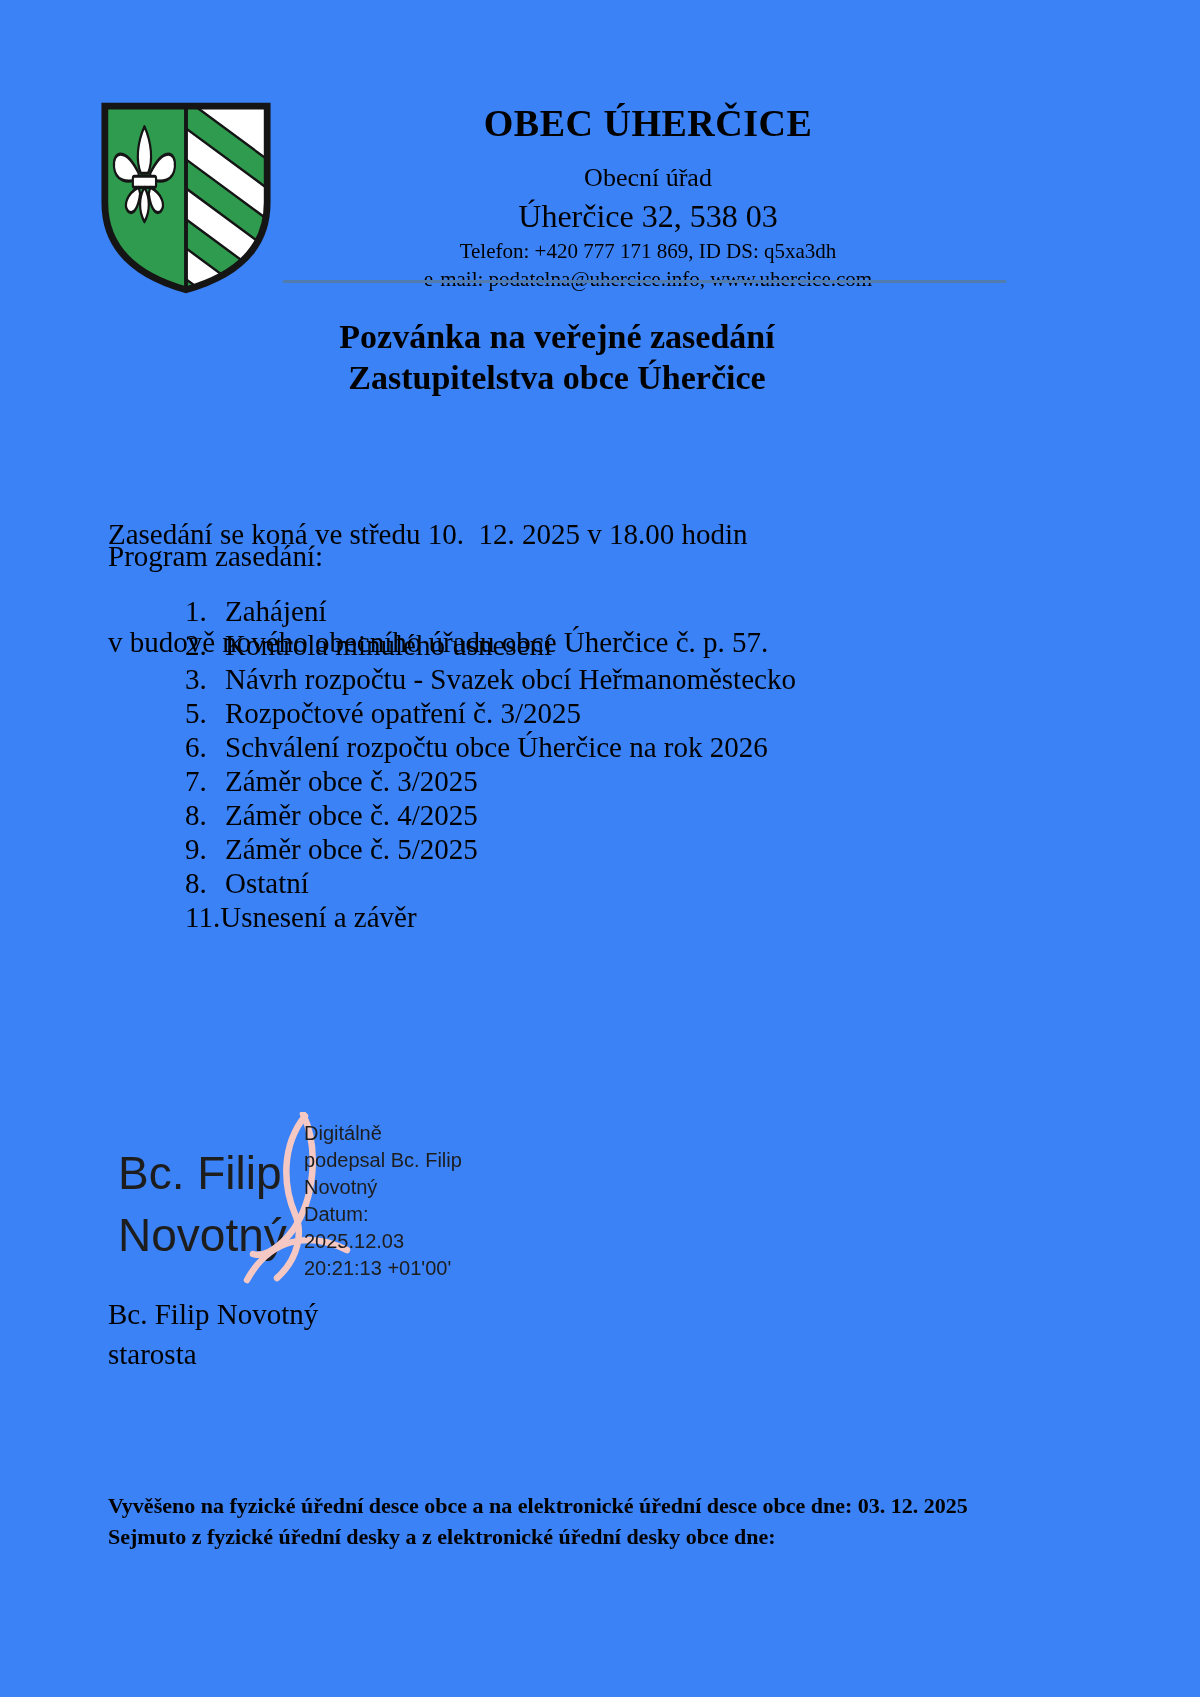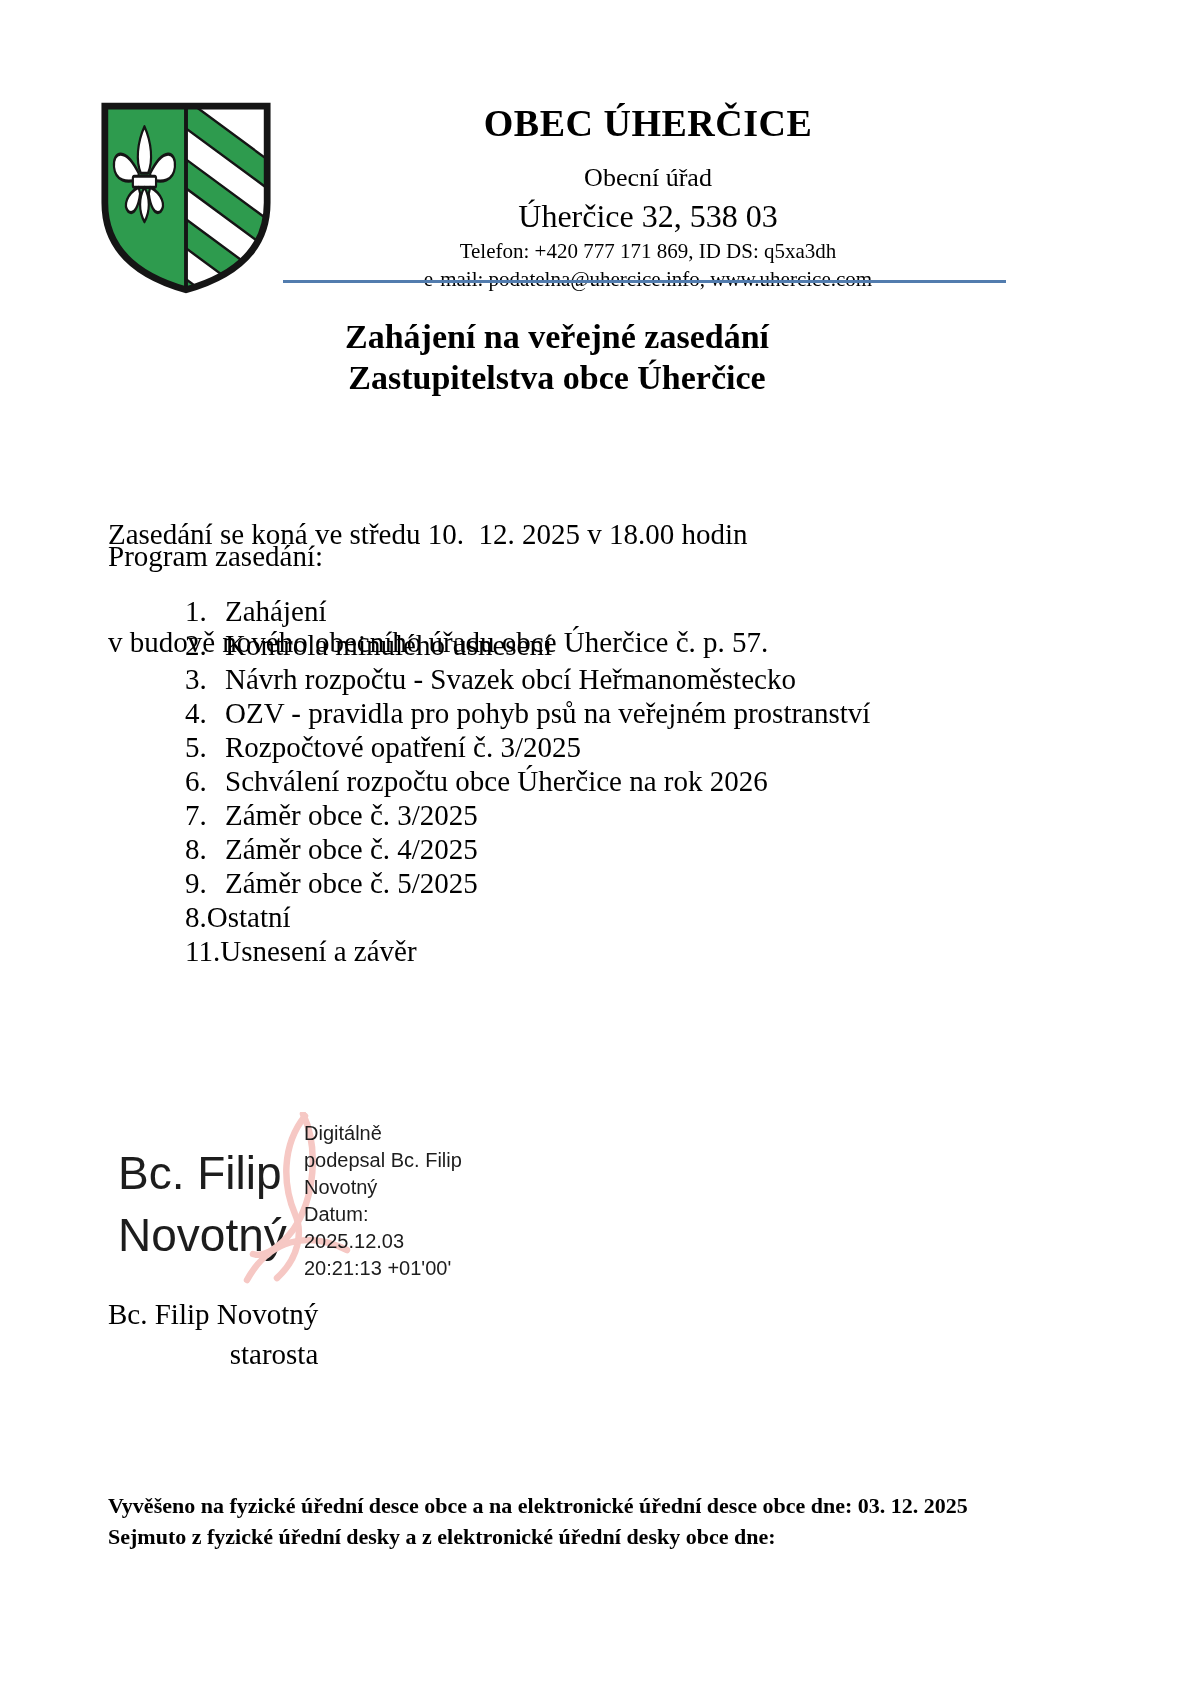--- a/index.html
+++ b/index.html
@@ -1,16 +1,16 @@
 <!DOCTYPE html>
 <html><head>
 <meta charset="utf-8">
 <style>
   html,body{margin:0;padding:0;background:#e8e8e8;}
-  .page{position:relative;width:1200px;height:1697px;background:#ffffff;margin:0 auto;
+  .page{position:relative;width:1200px;height:1697px;background:#3b82f6;margin:0 auto;
         font-family:"Liberation Serif",serif;color:#000;overflow:hidden;}
   .abs{position:absolute;}
 
   
   .coa{left:100px;top:98px;width:172px;height:200px;}
   .header-text{left:288px;top:104px;width:720px;text-align:center;line-height:1;}
   .org{font-size:38px;font-weight:bold;letter-spacing:.5px;}
   .office{font-size:26px;margin-top:23px;}
   .addr{font-size:32px;margin-top:9px;}
   .contact{font-size:21px;margin-top:9px;}
@@ -25,21 +25,21 @@
   .program-label{left:108px;top:540px;font-size:29px;}
   .program{left:185px;top:594px;font-size:29px;line-height:34px;}
   .item{white-space:pre;}
   .li-num{display:inline-block;min-width:40px;}
   .program .item:nth-child(n+10) .li-num{min-width:0;}
 
   
   .sig-big{left:118px;top:1142px;font-family:"Liberation Sans",sans-serif;font-size:46px;line-height:62px;color:#1d1d1d;}
   .sig-ribbon{left:243px;top:1112px;width:110px;height:180px;}
   .sig-details{left:304px;top:1120px;font-family:"Liberation Sans",sans-serif;font-size:20px;line-height:27px;color:#1d1d1d;}
-  .signer{left:108px;top:1294px;font-size:29px;line-height:40px;text-align:right;}
+  .signer{left:108px;top:1294px;font-size:29px;line-height:40px;}
 
   
   .footer{left:108px;top:1490px;font-size:22px;font-weight:bold;line-height:31px;}
 </style>
 </head>
 <body>
 
 <div class="page">
 
   <div class="abs coa">
@@ -76,36 +76,35 @@
     <div class="org">OBEC ÚHERČICE</div>
     <div class="office">Obecní úřad</div>
     <div class="addr">Úherčice 32, 538 03</div>
     <div class="contact">Telefon: +420 777 171 869, ID DS: q5xa3dh</div>
     <div class="email">e-mail: podatelna@uhercice.info, www.uhercice.com</div>
   </div>
 
   <div class="abs hr" style="background:#527cae;"></div>
 
   <div class="abs title">
-    <div>Zahájení na veřejné zasedání</div>
+    <div>Pozvánka na veřejné zasedání</div>
     <div>Zastupitelstva obce Úherčice</div>
   </div>
 
   <div class="abs intro">
     <div>Zasedání se koná ve středu 10.  12. 2025 v 18.00 hodin</div>
     <div>v budově nového obecního úřadu obce Úherčice č. p. 57.</div>
   </div>
 
   <div class="abs program-label">Program zasedání:</div>
 
   <div class="abs program">
     <div class="item"><span class="li-num">1.</span><span>Zahájení</span></div>
     <div class="item"><span class="li-num">2.</span><span>Kontrola minulého usnesení</span></div>
     <div class="item"><span class="li-num">3.</span><span>Návrh rozpočtu - Svazek obcí Heřmanoměstecko</span></div>
-    <div class="item"><span class="li-num">4.</span><span>OZV - pravidla pro pohyb psů na veřejném prostranství</span></div>
     <div class="item"><span class="li-num">5.</span><span>Rozpočtové opatření č. 3/2025</span></div>
     <div class="item"><span class="li-num">6.</span><span>Schválení rozpočtu obce Úherčice na rok 2026</span></div>
     <div class="item"><span class="li-num">7.</span><span>Záměr obce č. 3/2025</span></div>
     <div class="item"><span class="li-num">8.</span><span>Záměr obce č. 4/2025</span></div>
     <div class="item"><span class="li-num">9.</span><span>Záměr obce č. 5/2025</span></div>
     <div class="item"><span class="li-num">8.</span><span>Ostatní</span></div>
     <div class="item"><span class="li-num">11.</span><span>Usnesení a závěr</span></div>
   </div>
 
   <div class="abs sig-big">

